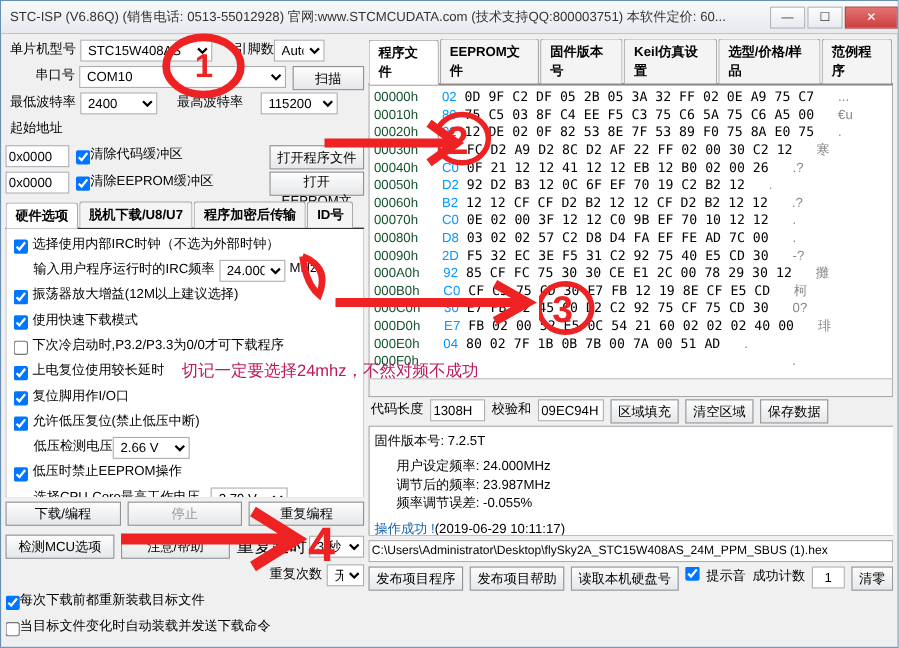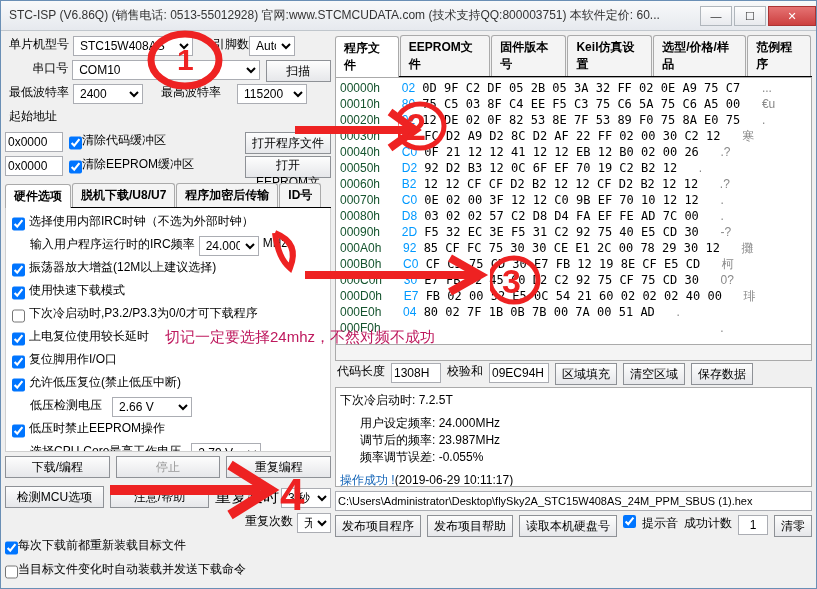--- a/index.html
+++ b/index.html
@@ -17,21 +17,21 @@
 .row { display: flex; font-size: 12px; height: 22px; margin: 1px 0; }
 .label { width: 68px; text-align: right; padding-right: 4px; }
 select, input[type=text] { font-size: 12px; height: 20px; border: 1px solid #abadb3; background: #fff; padding: 0 2px; }
 button { font-size: 12px; height: 22px; border: 1px solid #8e9196; background: linear-gradient(#fdfdfd,#e6e7ea); padding: 0 6px; cursor: pointer; }
 .tab-strip { display: flex; font-size: 12px; border-bottom: 1px solid #000000; font-weight: bold; }
 .tab { padding: 3px 8px; border: 1px solid #aaa; border-bottom: none; background: #f4f4f4; margin-right: 1px; border-radius: 3px 3px 0 0; cursor: pointer; }
 .tab.active { background: #fff; position: relative; top: 1px; }
 .options { border: 1px solid #cfcfcf; border-top: none; background: #fff; flex: 1; overflow-y: auto; padding: 4px 6px; font-size: 12px; }
 .options .row { height: 22px; }
 .options input[type=checkbox] { margin-right: 4px; }
-.btnrow { display: flex; gap: 6px; margin: 4px 0; align-items: flex-end; }
+.btnrow { display: flex; gap: 6px; margin: 4px 0; }
 .btnrow button { flex: 1; }
 .hex { border: 1px solid #aaa; background: #fff; font-family: Consolas, monospace; font-size: 12px; overflow: auto; height: 268px; padding: 2px 4px; white-space: pre; line-height: 16px; }
 .hex .addr { color: #14532d; }
 .hex .byte0 { color: #09f; }
 .statusrow { display: flex; align-items: flex-start; font-size: 12px; gap: 6px; padding: 2px; }
 .console { border: 1px solid #aaa; background: #fff; height: 100px; font-size: 12px; padding: 4px; overflow: auto; }
 .bottom { display: flex; gap: 6px; margin-top: 4px; font-size: 12px; align-items: flex-start; }
 .anno { position: absolute; pointer-events: none; color: #e22; font-weight: bold; }
 .red-text { position: absolute; color: #be185d; font-size: 15px; font-weight: 500; }
 svg.anno { position: absolute; }
@@ -121,21 +121,21 @@
         <div class="row">
             <input type="checkbox" checked="" style="">
             <span>复位脚用作I/O口</span>
           </div>
         <div class="row">
             <input type="checkbox" checked="" style="">
             <span>允许低压复位(禁止低压中断)</span>
           </div>
         <div class="row" style="padding-left:18px">
           <span>低压检测电压</span>
-          <select style="width:80px;margin-left:10px"><option>2.66 V</option></select>
+          <select style="width:70px;"><option>2.66 V</option></select>
         </div>
         <div class="row">
             <input type="checkbox" checked="" style="">
             <span>低压时禁止EEPROM操作</span>
           </div>
         <div class="row" style="padding-left:18px">
           <span>选择CPU-Core最高工作电压</span>
           <select style="width:70px;margin-left:10px"><option>2.79 V</option></select>
         </div>
 
@@ -198,21 +198,21 @@
         <span>代码长度</span>
         <input type="text" style="width: 50px;" readonly="" value="1308H">
         <span>校验和</span>
         <input type="text" style="width: 60px;" readonly="" value="09EC94H">
         <button>区域填充</button>
         <button>清空区域</button>
         <button>保存数据</button>
       </div>
 
       <div class="console">
-        <div><span>下次冷启动时:</span> <span>7.2.5T</span></div>
+        <div><span>固件版本号:</span> <span>7.2.5T</span></div>
         <div style="height:6px"></div>
         <div style="padding-left:20px"><span>用户设定频率:</span> <span>24.000MHz</span></div>
         <div style="padding-left:20px"><span>调节后的频率:</span> <span>23.987MHz</span></div>
         <div style="padding-left:20px"><span>频率调节误差:</span> <span>-0.055%</span></div>
         <div style="height:6px"></div>
         <div><span style="color:#1364b7">操作成功 !</span><span>(2019-06-29 10:11:17)</span></div>
       </div>
 
       <input type="text" style="width: 100%; margin-top: 4px; font-size: 11px;" readonly="" value="C:\Users\Administrator\Desktop\flySky2A_STC15W408AS_24M_PPM_SBUS (1).hex">
 

